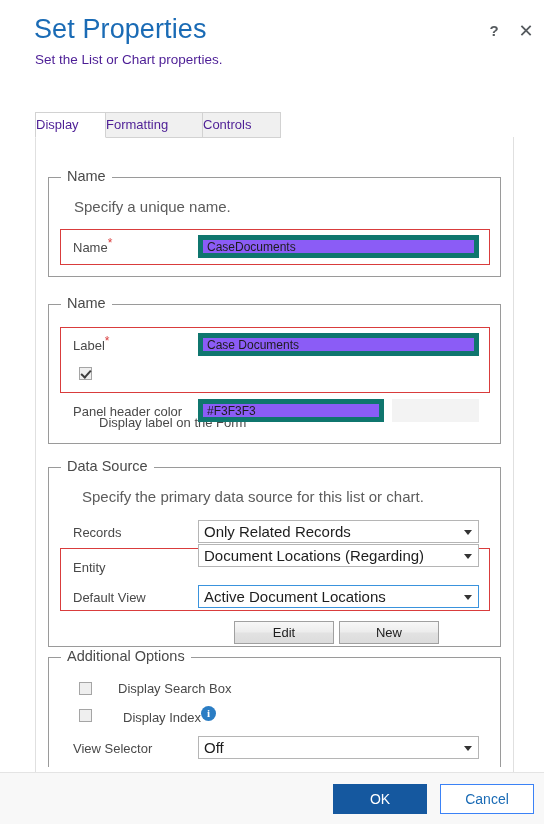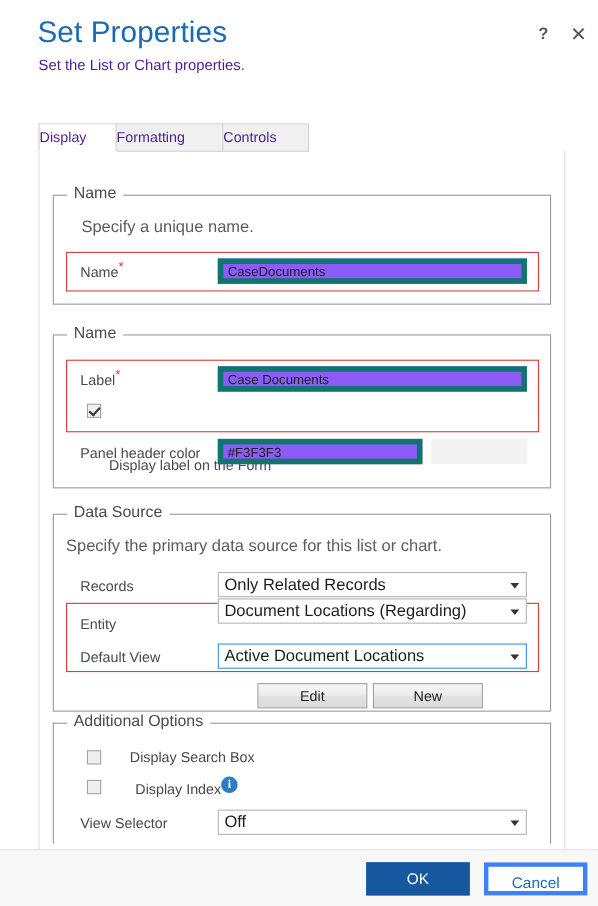--- a/index.html
+++ b/index.html
@@ -241,21 +241,21 @@
     text-align: center;
     line-height: 28px;
     cursor: pointer;
     user-select: none;
   }
   .btn-secondary {
     position: absolute;
     left: 440px; top: 11px;
     width: 94px; height: 30px;
     background: #ffffff;
-    border: 4px solid #3b82f6;
+    border: 1px solid #3b82f6;
     color: #1a6bb5;
     font-size: 14px;
     text-align: center;
     line-height: 28px;
     cursor: pointer;
     user-select: none;
   }
 </style>
 </head>
 <body>
@@ -302,21 +302,21 @@
     <div class="chk checked" style="left:30px; top:62px;"></div>
     <div class="chk-label" style="left:50px; top:62px;margin-top:48px;">Display label on the Form</div>
 
     <div class="row-label" style="left:24px; top:99px;">Panel header color</div>
     <input class="txtbox" style="left: 149px; top: 94px; width: 186px; height: 23px;" value="#F3F3F3">
     <div class="swatch" style="left: 343px; top: 94px; width: 87px; height: 23px; background: rgb(243, 243, 243);"></div>
   </div>
 
   <div class="fs" style="left:48px; top:355px; width:453px; height:180px;">
     <div class="fs-legend">Data Source</div>
-    <div class="fs-desc" style="left:11px; top:20px;">Specify the primary data source for this list or chart.</div>
+    <div class="fs-desc" style="left:33px; top:20px;">Specify the primary data source for this list or chart.</div>
 
     <div class="row-label" style="left:24px; top:57px;">Records</div>
     <div class="selbox" style="left:149px; top:52px; width:281px; height:23px;">
       <span>Only Related Records</span>
       <span class="caret"></span>
     </div>
 
     <div class="redbox" style="left:11px; top:80px; width:430px; height:63px;"></div>
 
     <div class="row-label" style="left:24px; top:92px;">Entity</div>

